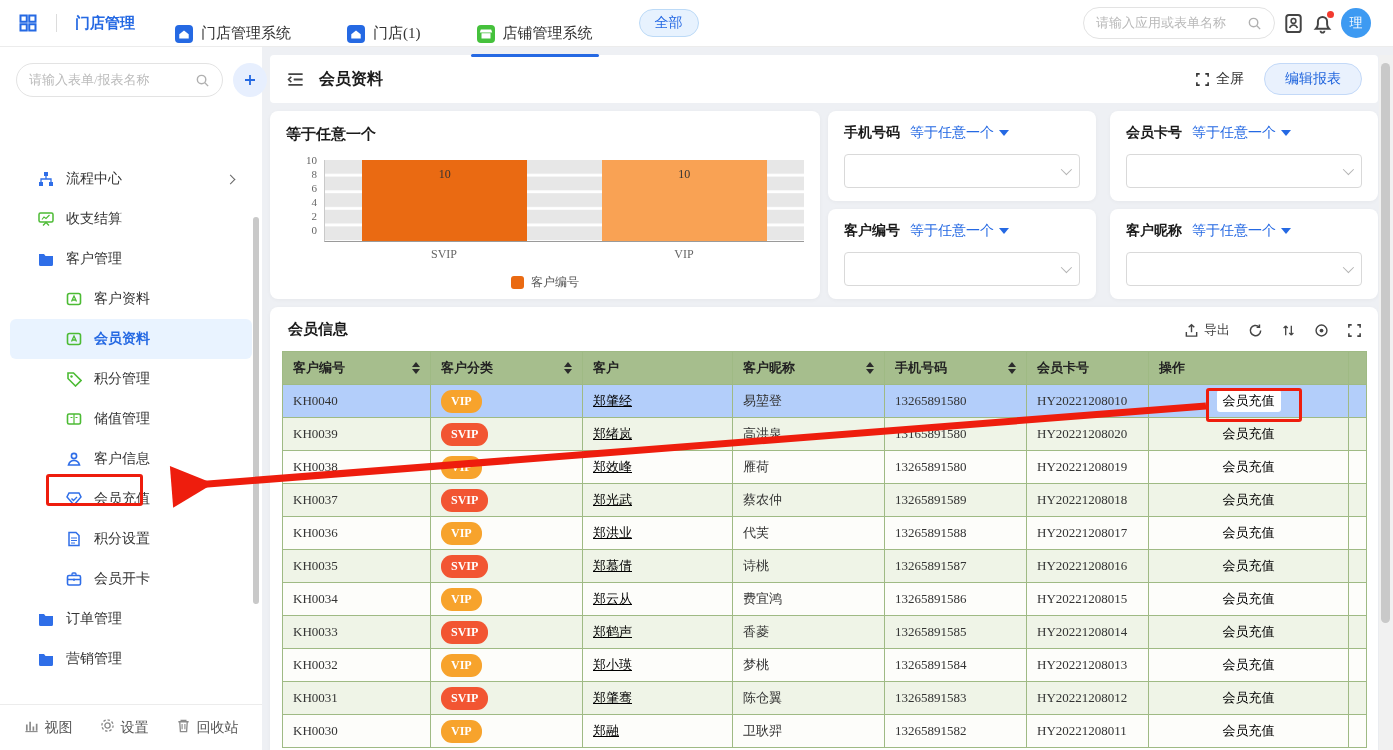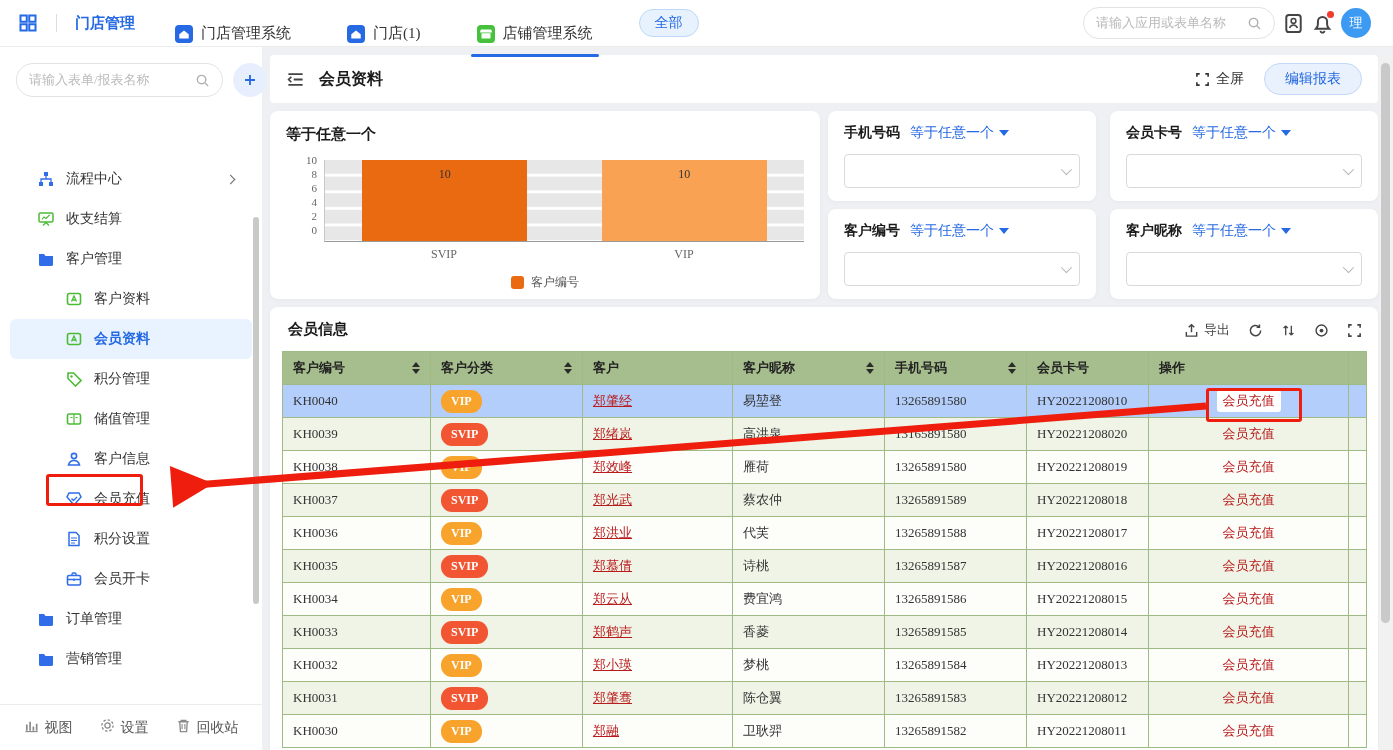--- a/index.html
+++ b/index.html
@@ -120,21 +120,21 @@
   .sort .up { border-bottom:5px solid #2b2b2b; }
   .sort .dn { border-top:5px solid #2b2b2b; }
   tbody tr { background:#fdfdfa; }
   tbody tr:nth-child(even) { background:#eff4e7; }
   tbody tr.sel { background:#b3cefa; }
   td.center { text-align:center; }
   .cat-badge { display:inline-block; color:#fff; font-size:12px; font-weight:bold;
     padding:4px 10px; border-radius:11px; }
   .cat-VIP { background:#f7a32c; }
   .cat-SVIP { background:#f25532; }
-  a.cell-link { color:#b91c1c; text-decoration:none; cursor:pointer; }
+  a.cell-link { color:#000000; text-decoration:none; cursor:pointer; }
   a.cell-link.ul { text-decoration:underline; }
   .act-pill { display:inline-block; padding:2px 6px; border-radius:3px; }
   .act-pill.onwhite { background:#fff; }
 
   
   .page-scroll { position:absolute; right:0; top:55px; width:14px; height:695px; background:#f1f1f1; }
   .page-thumb { position:absolute; left:2px; top:8px; width:9px; height:560px; background:#c9c9c9;
     border-radius:5px; }
 
   

